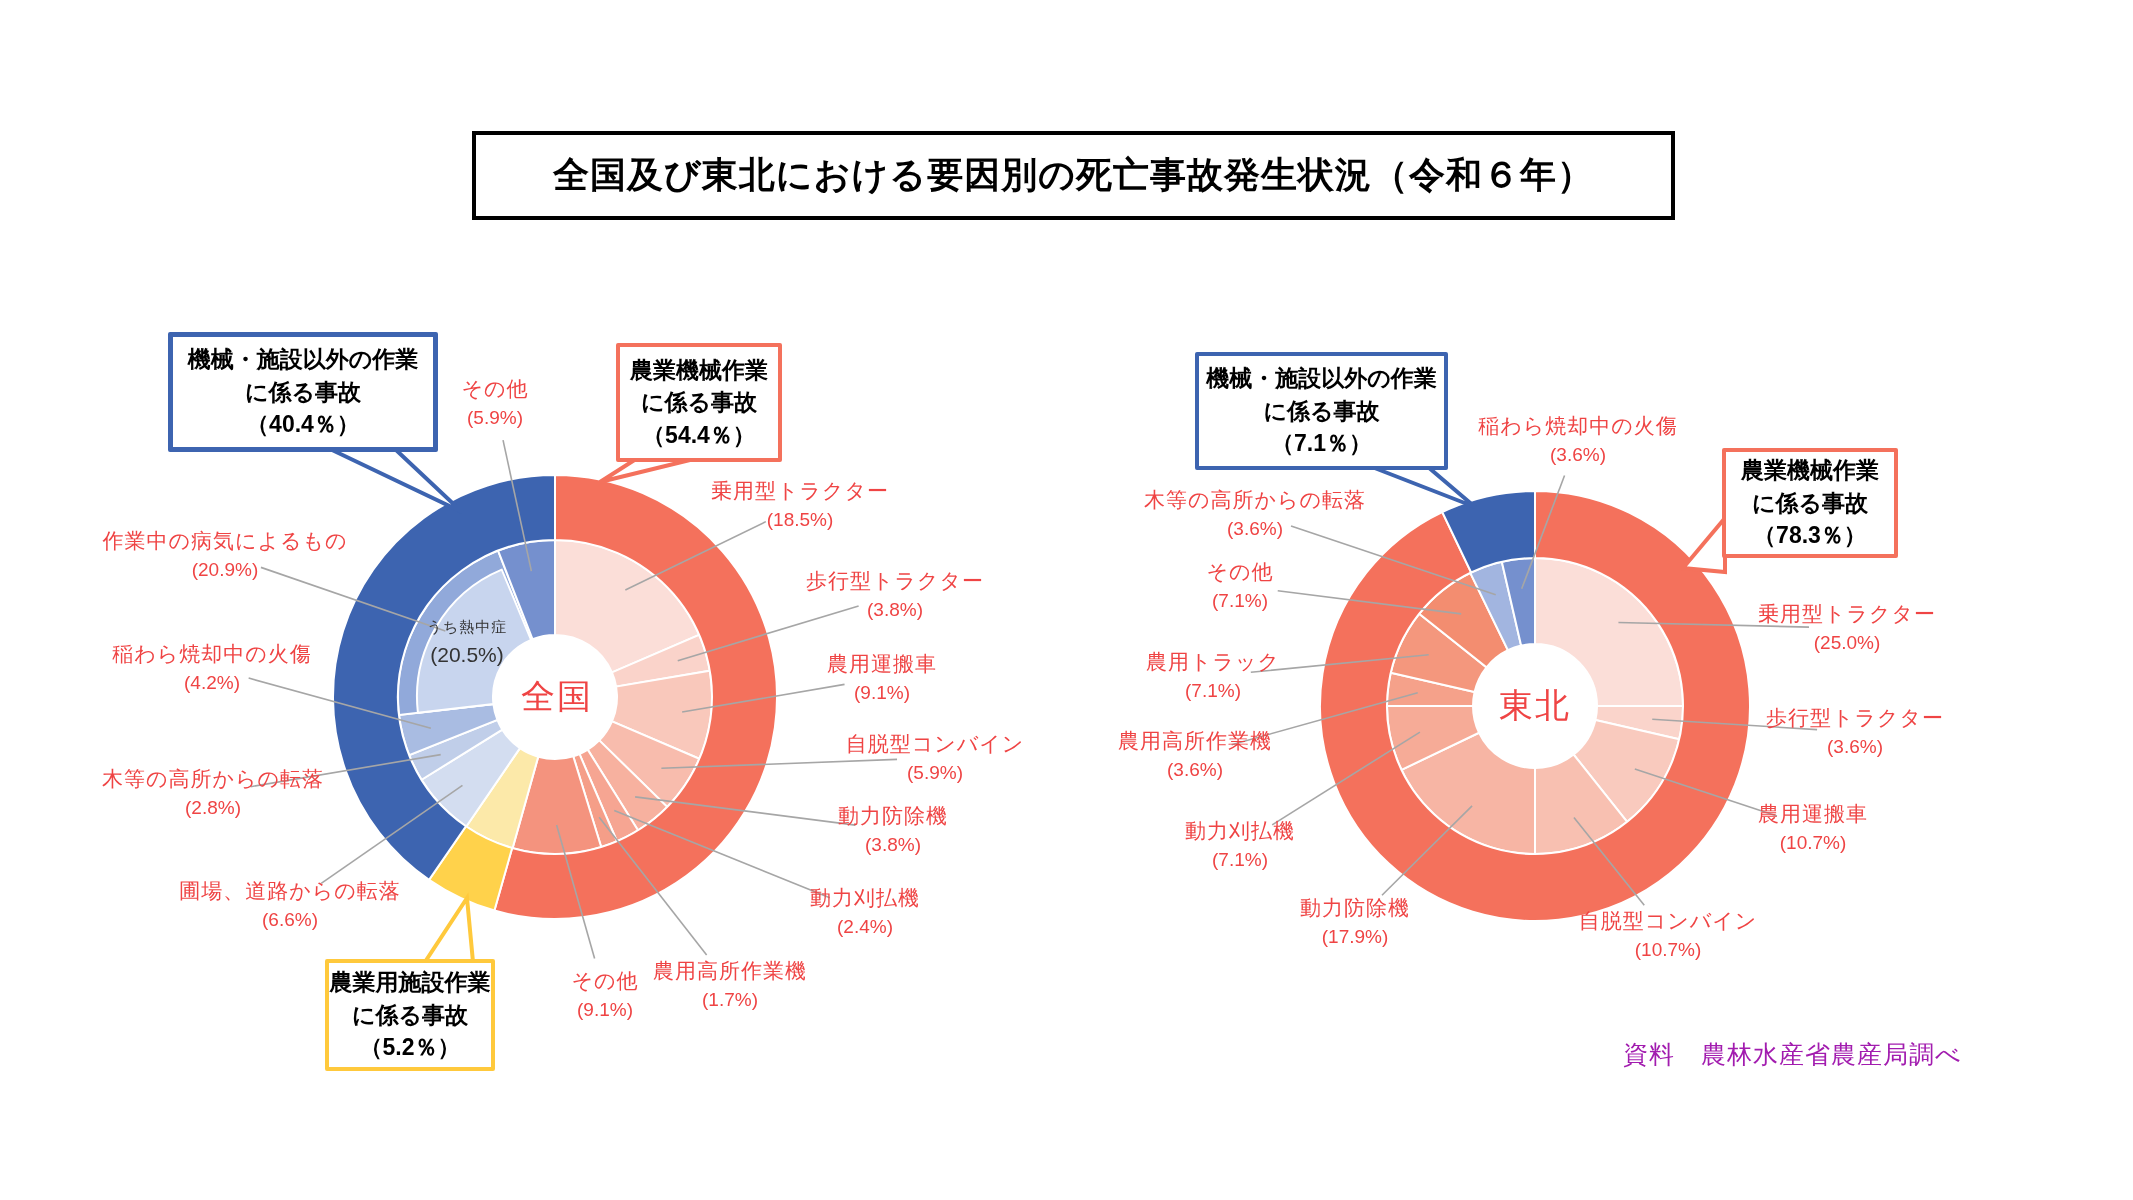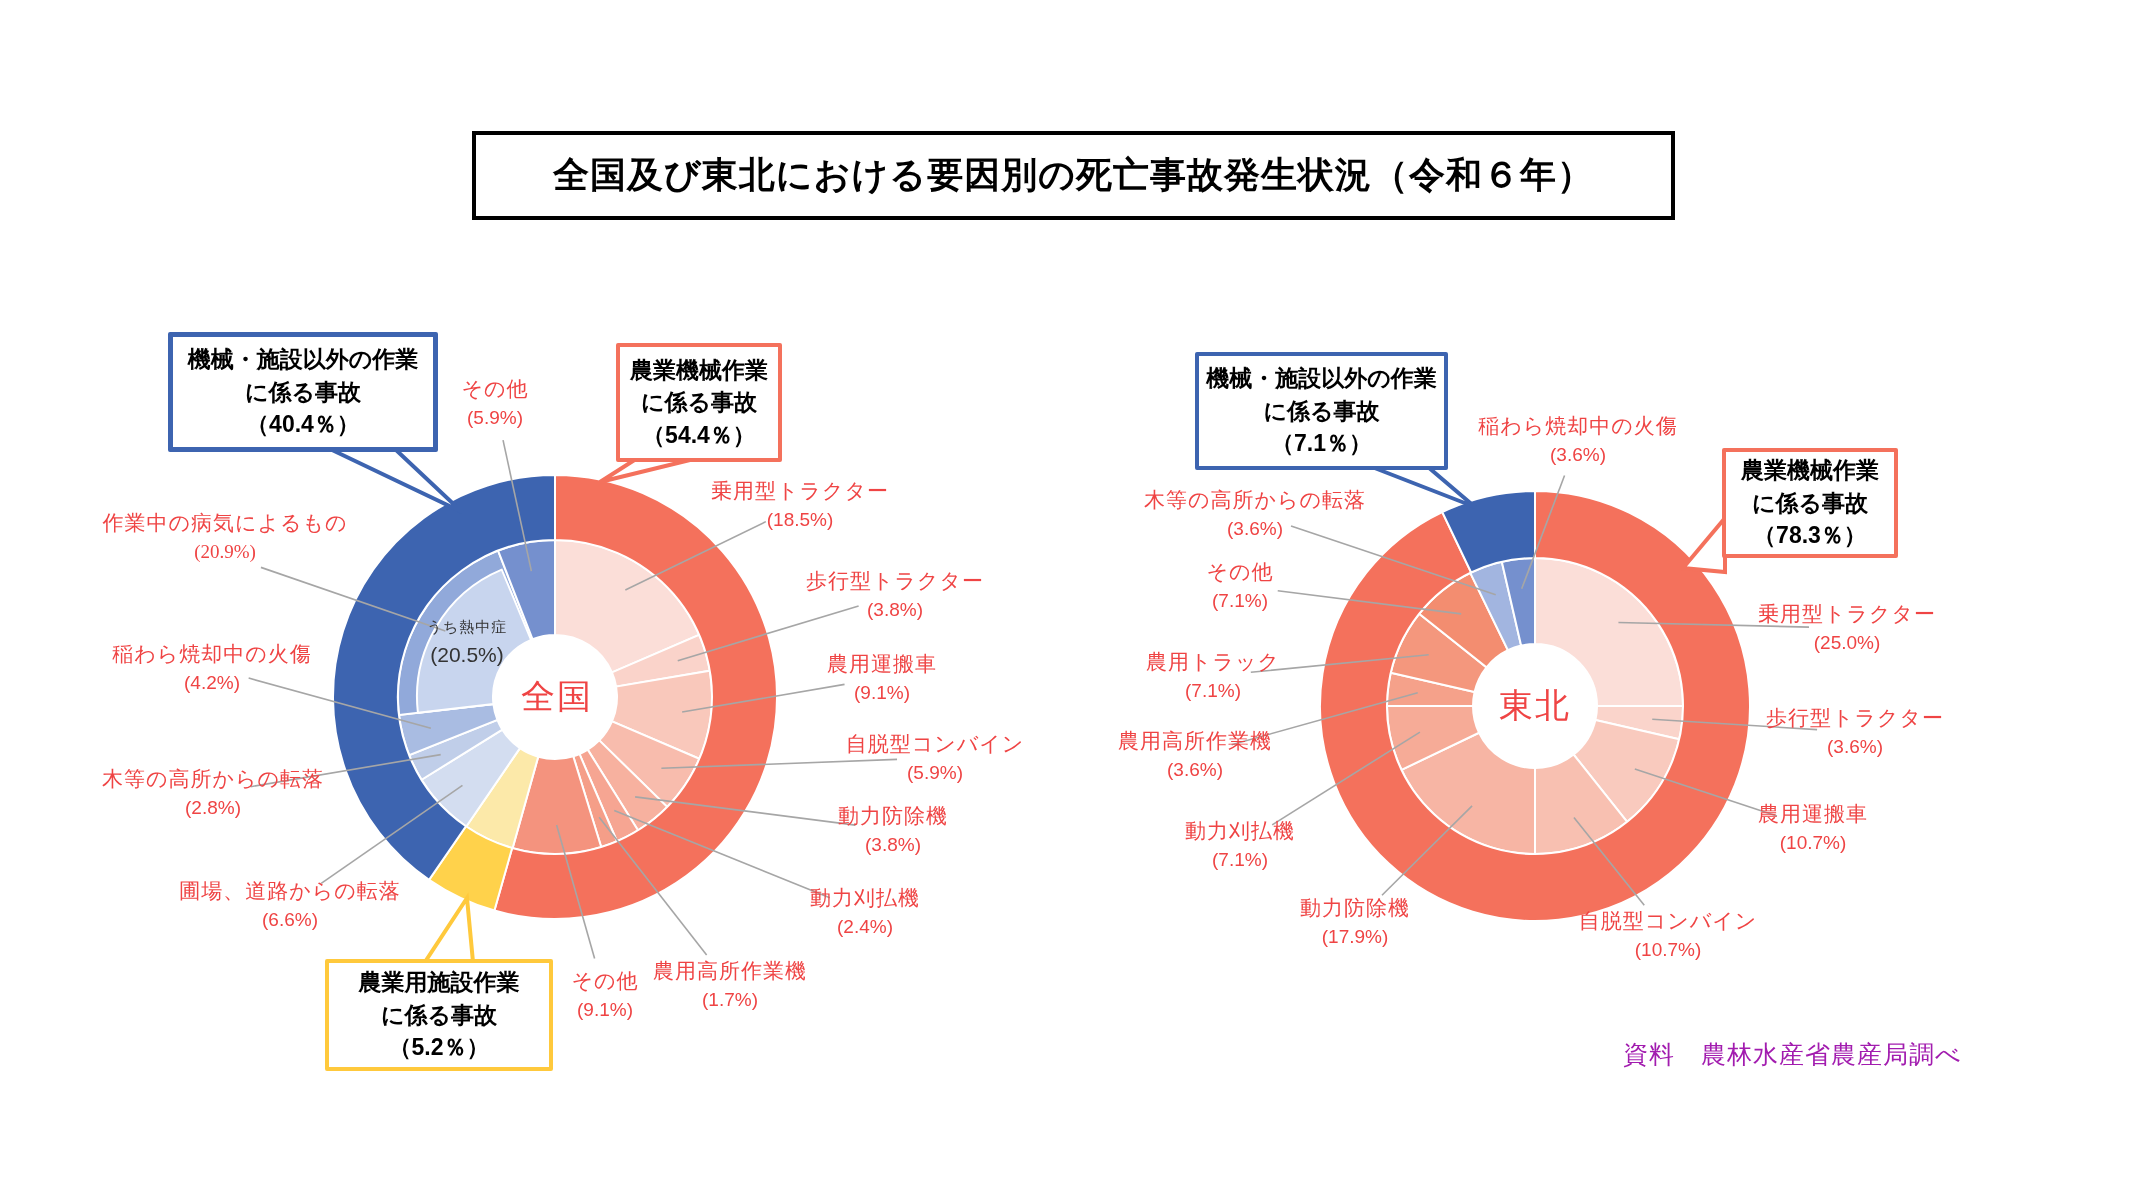--- a/index.html
+++ b/index.html
@@ -106,21 +106,21 @@
 <div class="callout" style="left:616px;top:343px;width:166px;height:119px;border:4px solid #F4715C;">
   <span>農業機械作業</span>
   <span>に係る事故</span>
   <span>（54.4％）</span>
 </div>
 <div class="callout" style="left:168px;top:332px;width:270px;height:120px;border:5px solid #3D64B0;">
   <span>機械・施設以外の作業</span>
   <span>に係る事故</span>
   <span>（40.4％）</span>
 </div>
-<div class="callout" style="left:325px;top:959px;width:228px;height:112px;border:4px solid #FFC93C;">
+<div class="callout" style="left:325px;top:959px;width:170px;height:112px;border:4px solid #FFC93C;">
   <span>農業用施設作業</span>
   <span>に係る事故</span>
   <span>（5.2％）</span>
 </div>
 
 <div class="center-label" style="left:1535px;top:706px;">東北</div>
 
 <div class="callout" style="left:1722px;top:448px;width:176px;height:110px;border:4px solid #F4715C;">
   <span>農業機械作業</span>
   <span>に係る事故</span>
@@ -172,21 +172,21 @@
       <span class="pc">(6.6%)</span>
     </div>
     <div class="seg-label" style="left: 213px; top: 793px;">
       <span class="nm">木等の高所からの転落</span>
       <span class="pc">(2.8%)</span>
     </div>
     <div class="seg-label" style="left: 212px; top: 668px;">
       <span class="nm">稲わら焼却中の火傷</span>
       <span class="pc">(4.2%)</span>
     </div>
-    <div class="seg-label" style="left: 225px; top: 537px; font-family: Liberation Serif, serif;">
+    <div class="seg-label" style="left: 225px; top: 555px;">
       <span class="nm">作業中の病気によるもの</span>
       <span class="pc">(20.9%)</span>
     </div>
     <div class="seg-label" style="left: 495px; top: 403px;">
       <span class="nm">その他</span>
       <span class="pc">(5.9%)</span>
     </div>
     <div class="seg-label" style="left: 1847px; top: 628px;">
       <span class="nm">乗用型トラクター</span>
       <span class="pc">(25.0%)</span>

